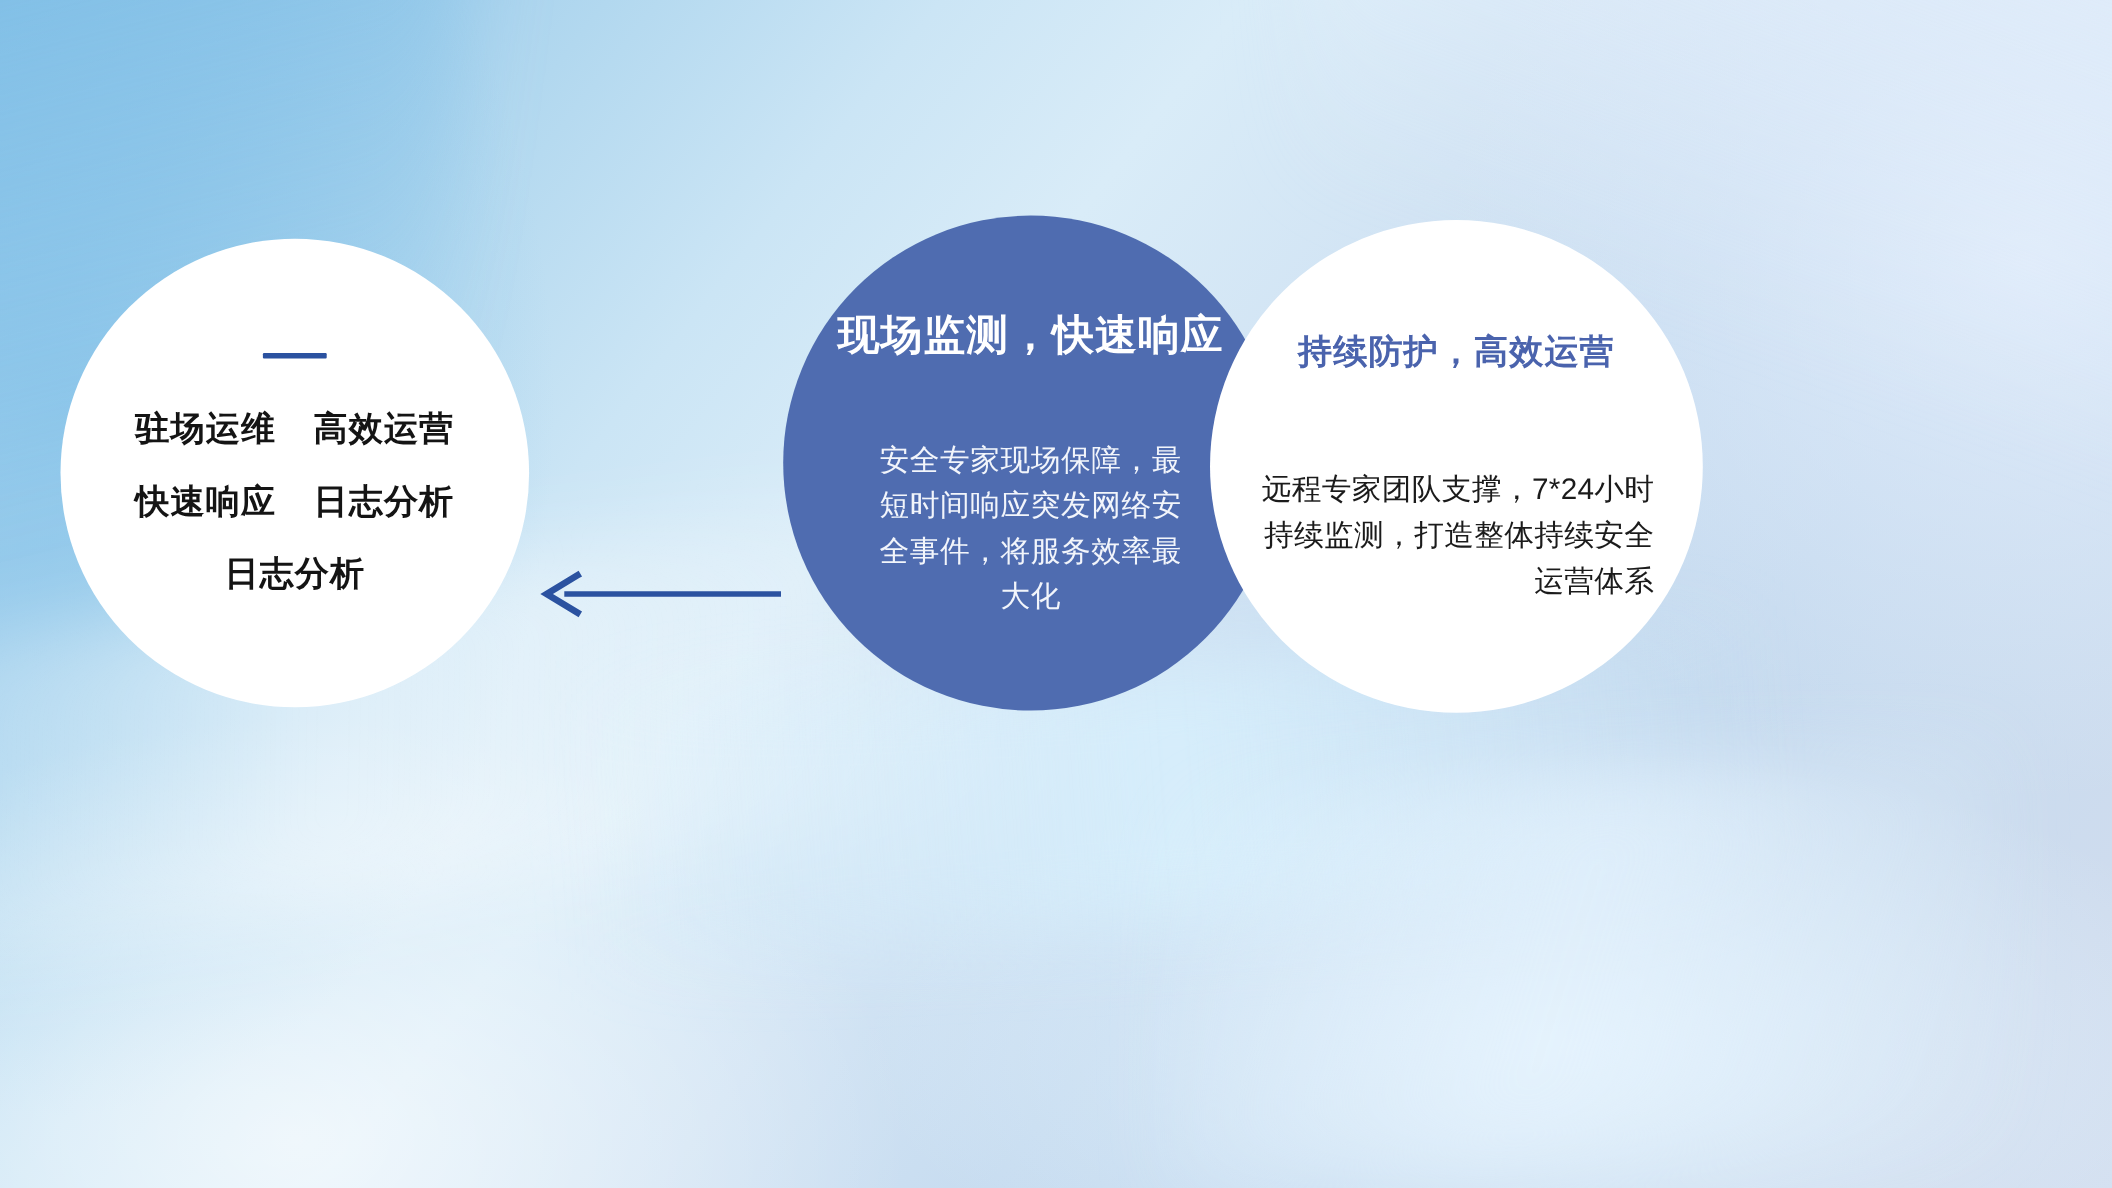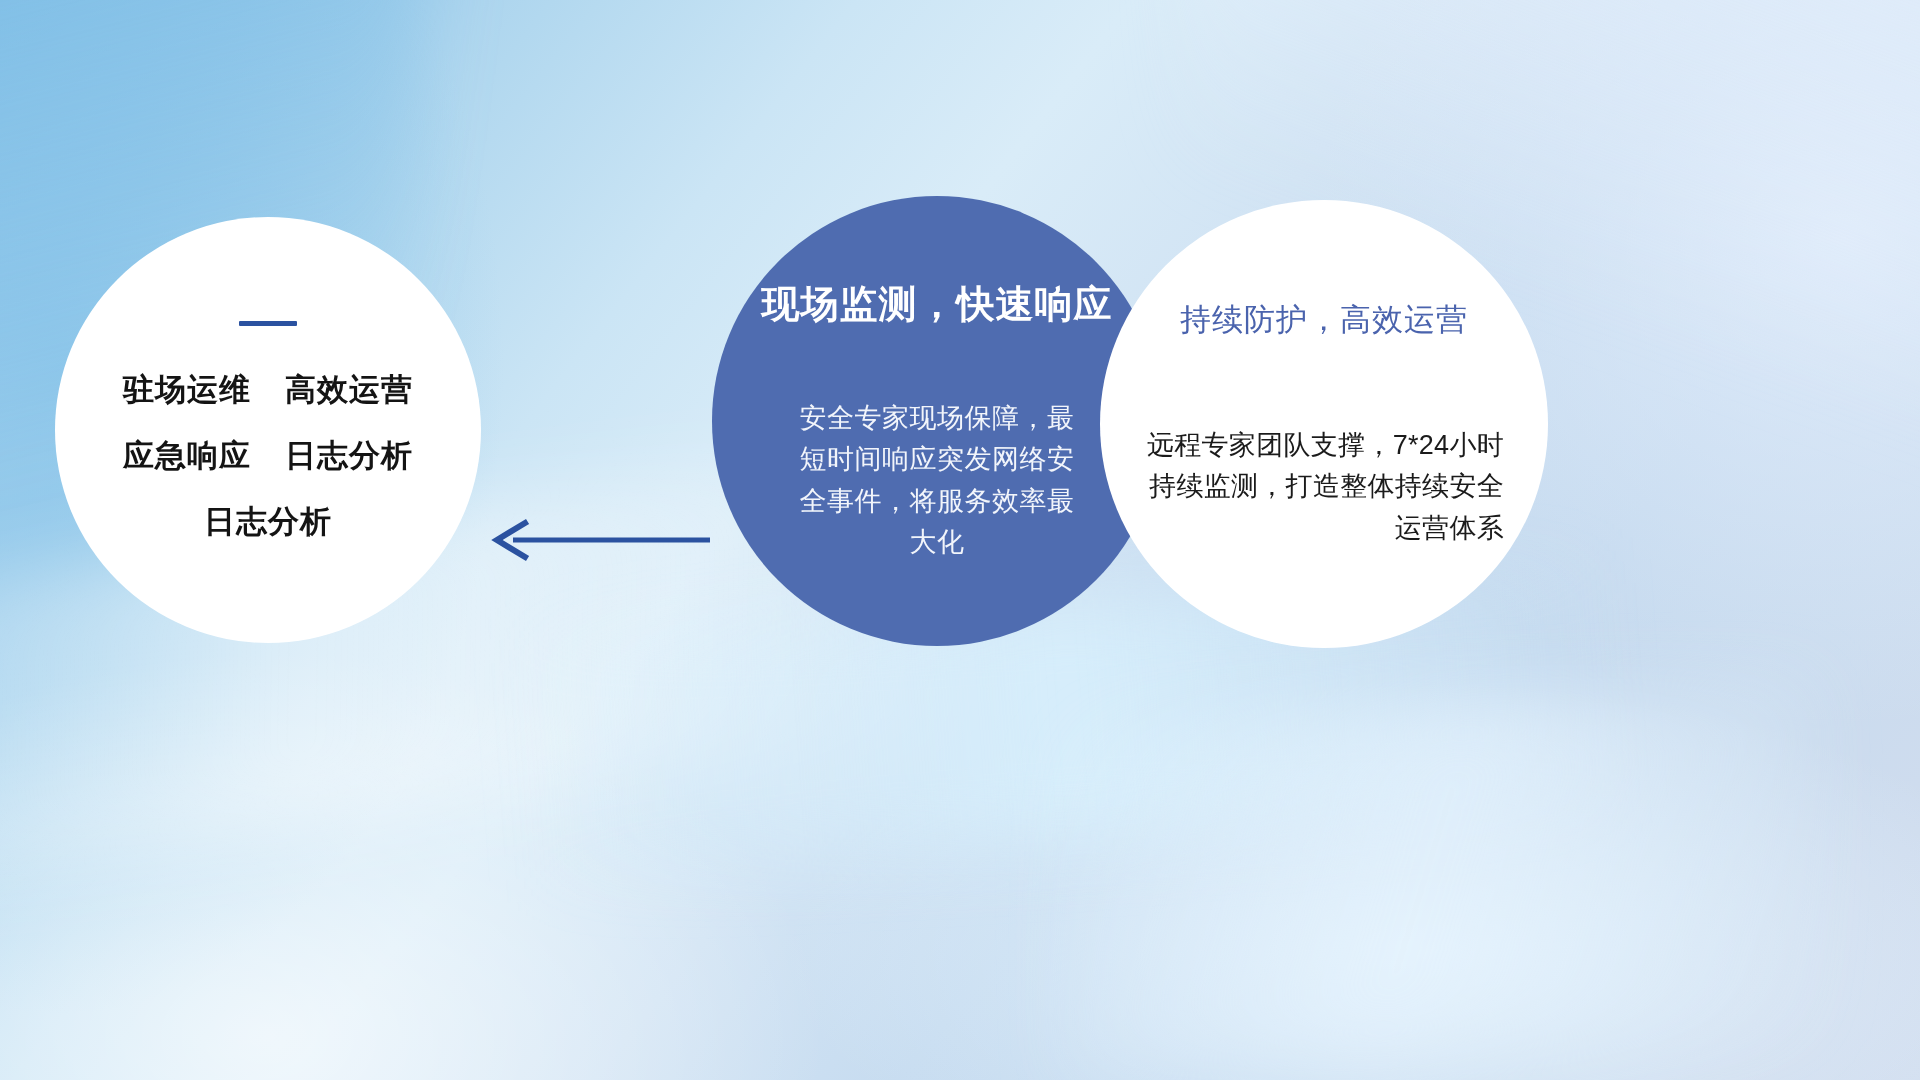--- a/index.html
+++ b/index.html
@@ -119,21 +119,21 @@
   }
 
   
   #bubble-right {
     left:1100px; top:200px; width:448px; height:448px;
     background:#ffffff;
     z-index:6;
   }
   #right-title {
     font-size:31px;
-    font-weight:normal;
+    font-weight:bold;
     color:#4a63ad;
     letter-spacing:1px;
     white-space:nowrap;
     margin-bottom:84px;
   }
   #right-body {
     font-size:27px;
     color:#1b1b1b;
     line-height:1.52;
     width:360px;
@@ -160,21 +160,21 @@
   <div class="streak s2"></div>
   <div class="streak s5"></div>
 
   <div class="bubble" id="bubble-left">
     <div id="left-divider"></div>
     <div class="kw-row">
       <span>驻场运维</span>
       <span>高效运营</span>
     </div>
     <div class="kw-row">
-      <span>应急响应</span>
+      <span>快速响应</span>
       <span>日志分析</span>
     </div>
     <div class="kw-row last">
       <span>日志分析</span>
     </div>
   </div>
 
   <svg id="arrow" viewBox="0 0 225 48">
     <line x1="223" y1="24" x2="26" y2="24" stroke="#2b52a0" stroke-width="5"></line>
     <polyline points="38,7 10,24 38,41" fill="none" stroke="#2b52a0" stroke-width="6" stroke-linecap="square" stroke-linejoin="miter"></polyline>

